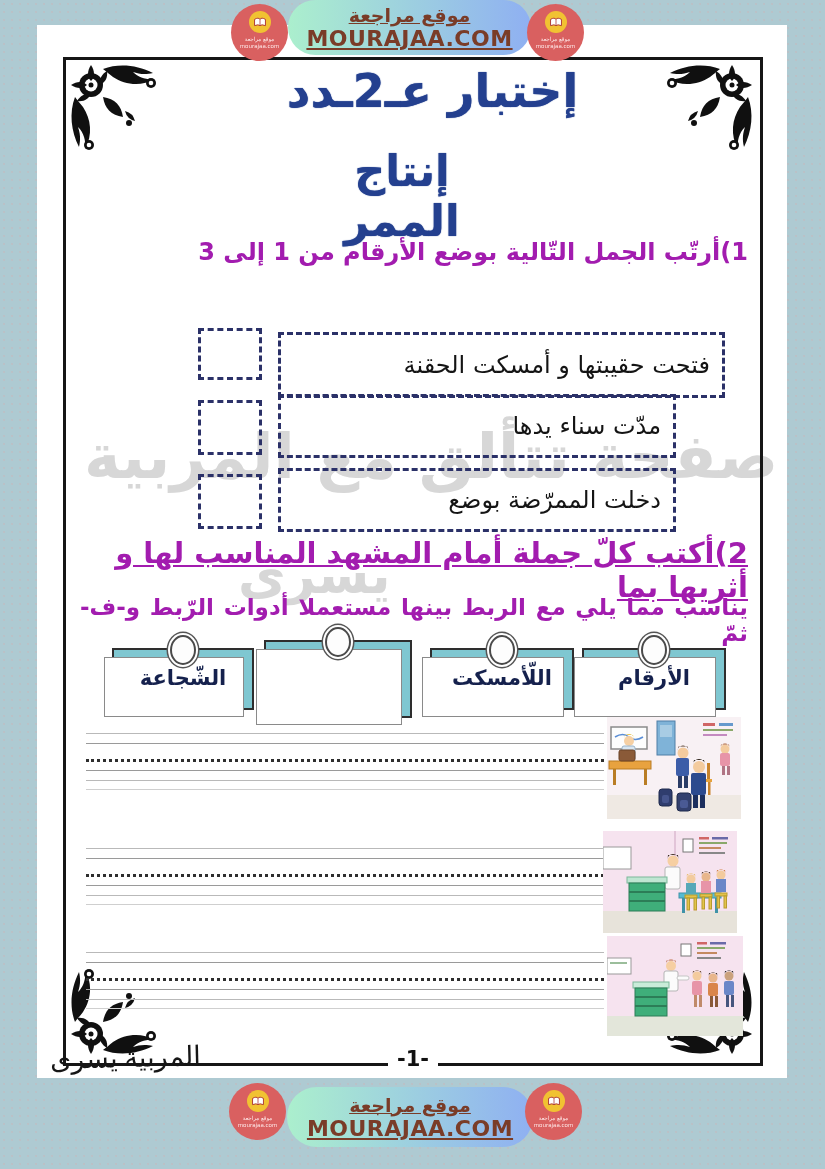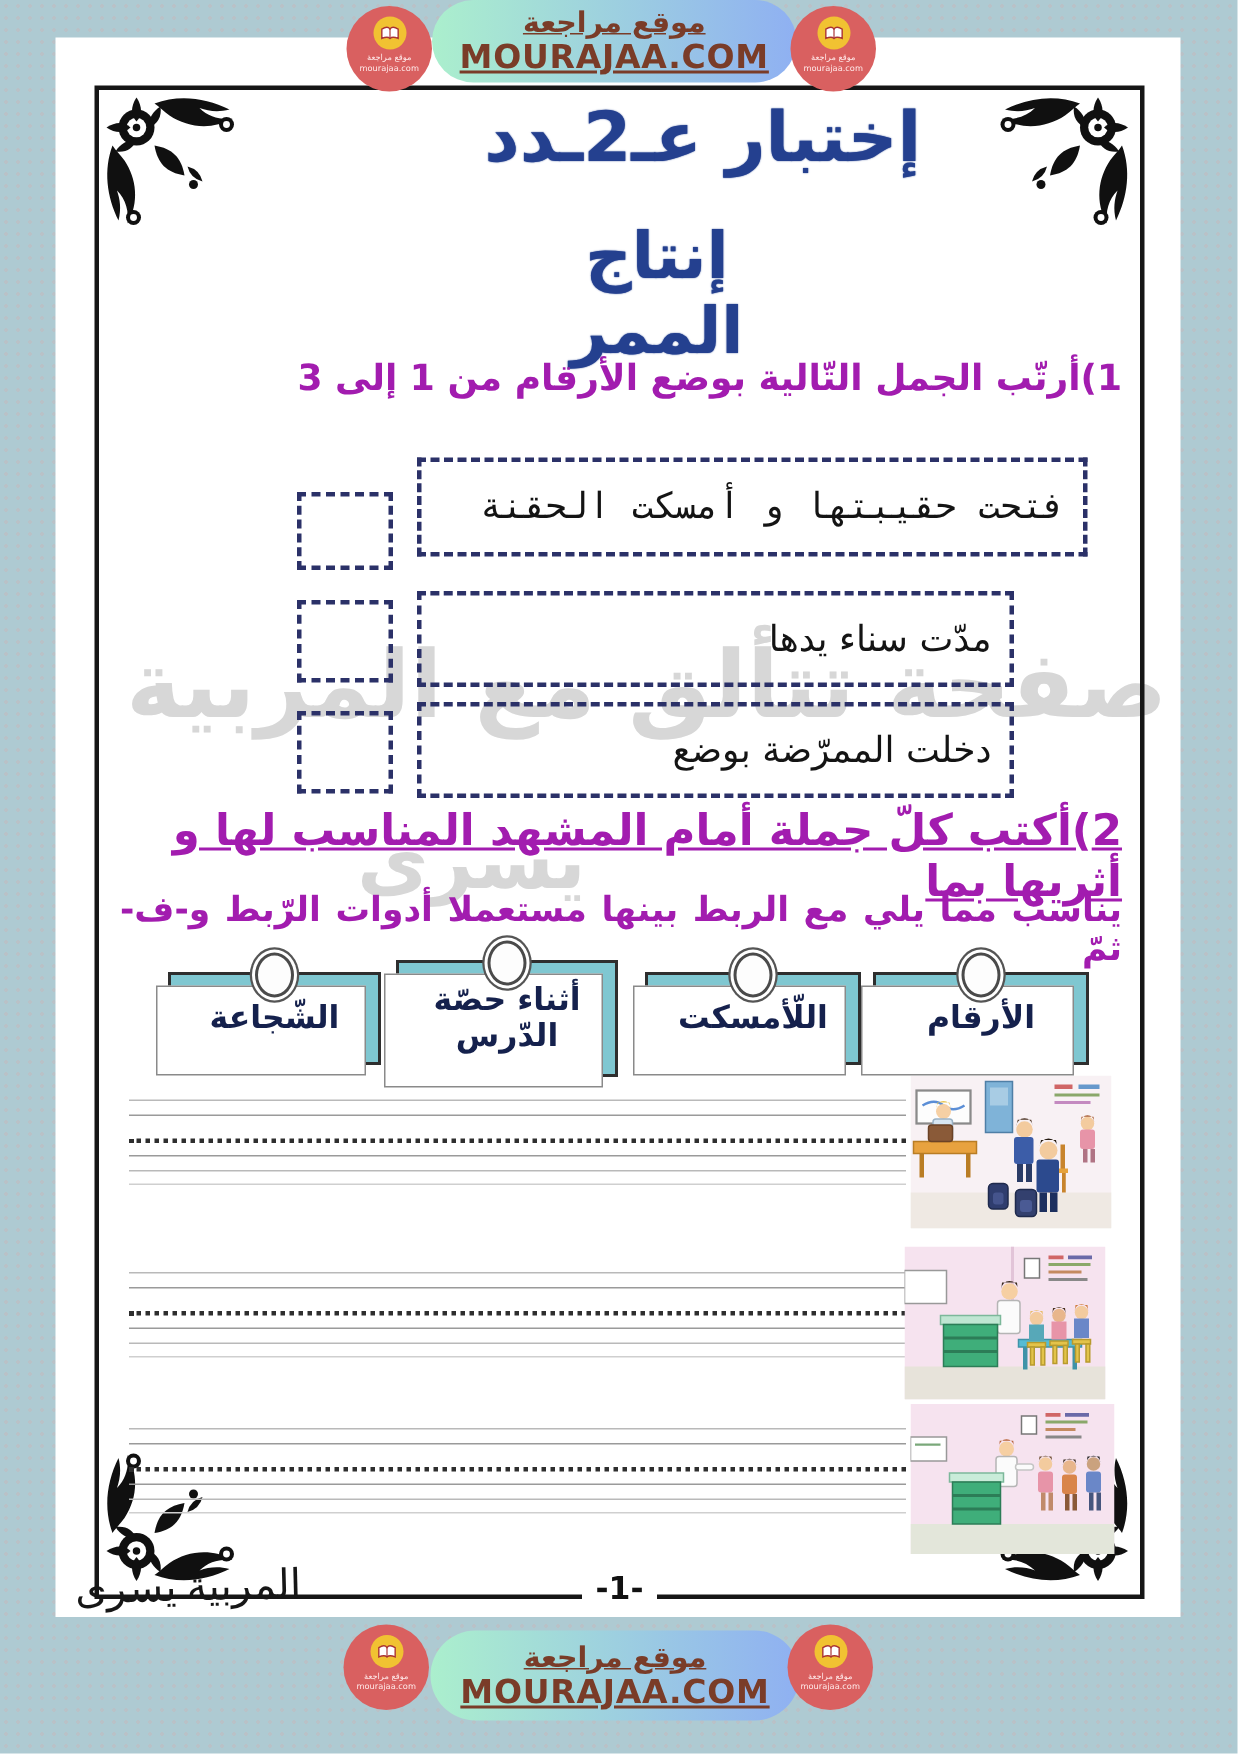--- a/index.html
+++ b/index.html
@@ -10,21 +10,21 @@
        background-size:8px 8px;}
   .abs{position:absolute;}
   
   .page{left:37px;top:25px;width:750px;height:1053px;background:#ffffff;z-index:1;}
   .frame{left:63px;top:57px;width:694px;height:1003px;border:3px solid #161616;z-index:3;pointer-events:none;}
   .corner{width:92px;height:92px;z-index:4;}
   
   .wm{color:#d7d7d7;z-index:2;white-space:nowrap;font-weight:bold;}
   
   .title-line{color:#24408f;font-weight:bold;text-align:center;z-index:5;
-              text-shadow:0 0 1px #24408f;margin-left:36px;}
+              text-shadow:0 0 1px #24408f;}
   .prompt{color:#a21caf;font-weight:bold;direction:rtl;text-align:right;z-index:5;}
   
   .sentence-box{border:3px dashed #2b3168;direction:rtl;display:flex;align-items:center;
                 padding:0 12px;box-sizing:border-box;font-size:24px;color:#141414;z-index:5;background:transparent;}
   .num-box{border:3px dashed #2b3168;box-sizing:border-box;z-index:5;background:transparent;}
   
   .card{background:#7fc7d1;border:2px solid #2e2e2e;display:flex;align-items:center;justify-content:center;
         text-align:center;font-weight:bold;color:#15214d;font-size:21px;line-height:1.12;z-index:6;}
   .card::before{content:"";position:absolute;left:-10px;top:7px;width:100%;height:100%;
         background:#ffffff;border:1.5px solid #8a8a8a;z-index:-1;}
@@ -162,21 +162,21 @@
       </svg>
   </div>
   <div class="t"><span>موقع مراجعة</span><br><span>mourajaa.com</span></div>
 </div>
 
 <div class="abs title-line" style="left:280px;top:64px;width:305px;font-size:46px;">إختبار عـ2ـدد</div>
 <div class="abs title-line" style="left:292px;top:146px;width:220px;font-size:43px;">إنتاج الممر</div>
 
 <div class="abs prompt" style="left:185px;top:238px;width:563px;font-size:24px;">1)أرتّب الجمل التّالية بوضع الأرقام من 1 إلى 3</div>
 
-<div class="abs sentence-box" style="left:278px;top:305px;width:447px;height:66px;font-family:Liberation Mono, monospace;">
+<div class="abs sentence-box" style="left:278px;top:332px;width:447px;height:66px;">
   <span>فتحت حقيبتها و أمسكت الحقنة</span>
 </div>
 <div class="abs num-box" style="left:198px;top:328px;width:64px;height:52px;"></div>
 
 <div class="abs sentence-box" style="left:278px;top:394px;width:398px;height:64px;">
   <span>مدّت سناء يدها</span>
 </div>
 <div class="abs num-box" style="left:198px;top:400px;width:64px;height:55px;"></div>
 
 <div class="abs sentence-box" style="left:278px;top:468px;width:398px;height:64px;">
@@ -190,21 +190,20 @@
 <div class="abs card" style="left:582px;top:648px;width:140px;height:58px;">
   <span class="pin"></span>
   <span>الأرقام</span>
 </div>
 <div class="abs card" style="left:430px;top:648px;width:140px;height:58px;">
   <span class="pin"></span>
   <span>اللّأمسكت</span>
 </div>
 <div class="abs card" style="left:264px;top:640px;width:144px;height:74px;">
   <span class="pin"></span>
-  <span>أثناء حصّة الدّرس</span>
 </div>
 <div class="abs card" style="left:112px;top:648px;width:138px;height:58px;">
   <span class="pin"></span>
   <span>الشّجاعة</span>
 </div>
 
 <div class="abs ruled" style="left:86px;top:733px;">
   <div class="rl"></div>
     <div class="rl mid" style="margin-top:9px;"></div>
   <div class="rl dot" style="margin-top:15px;"></div>

